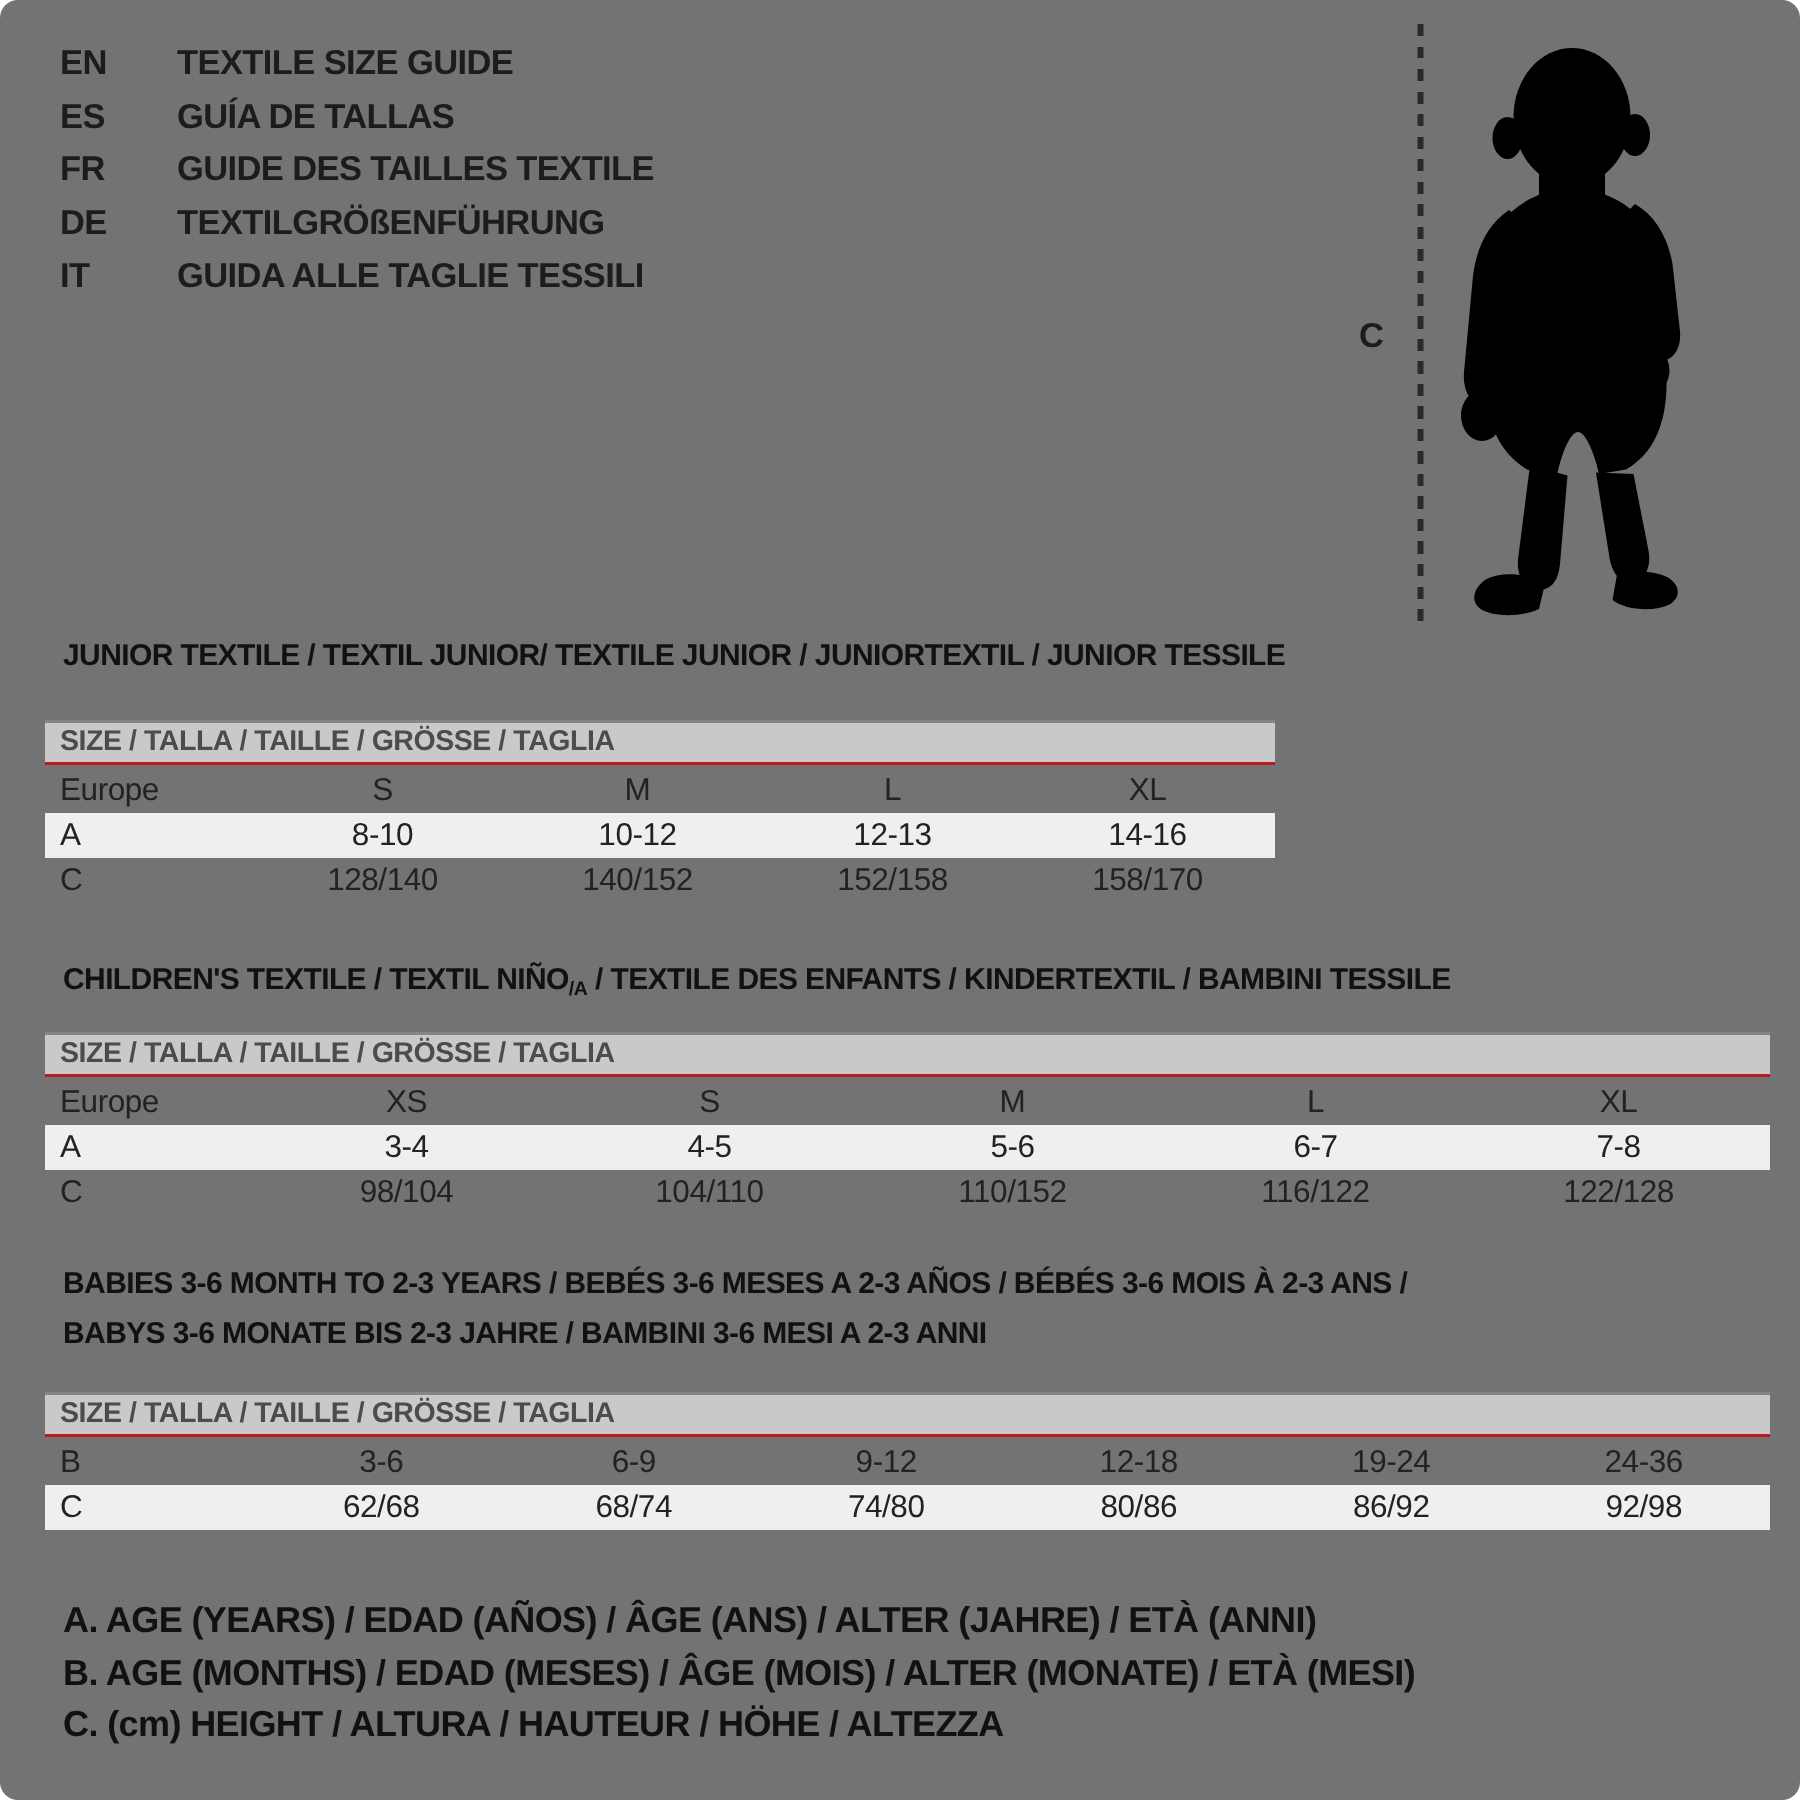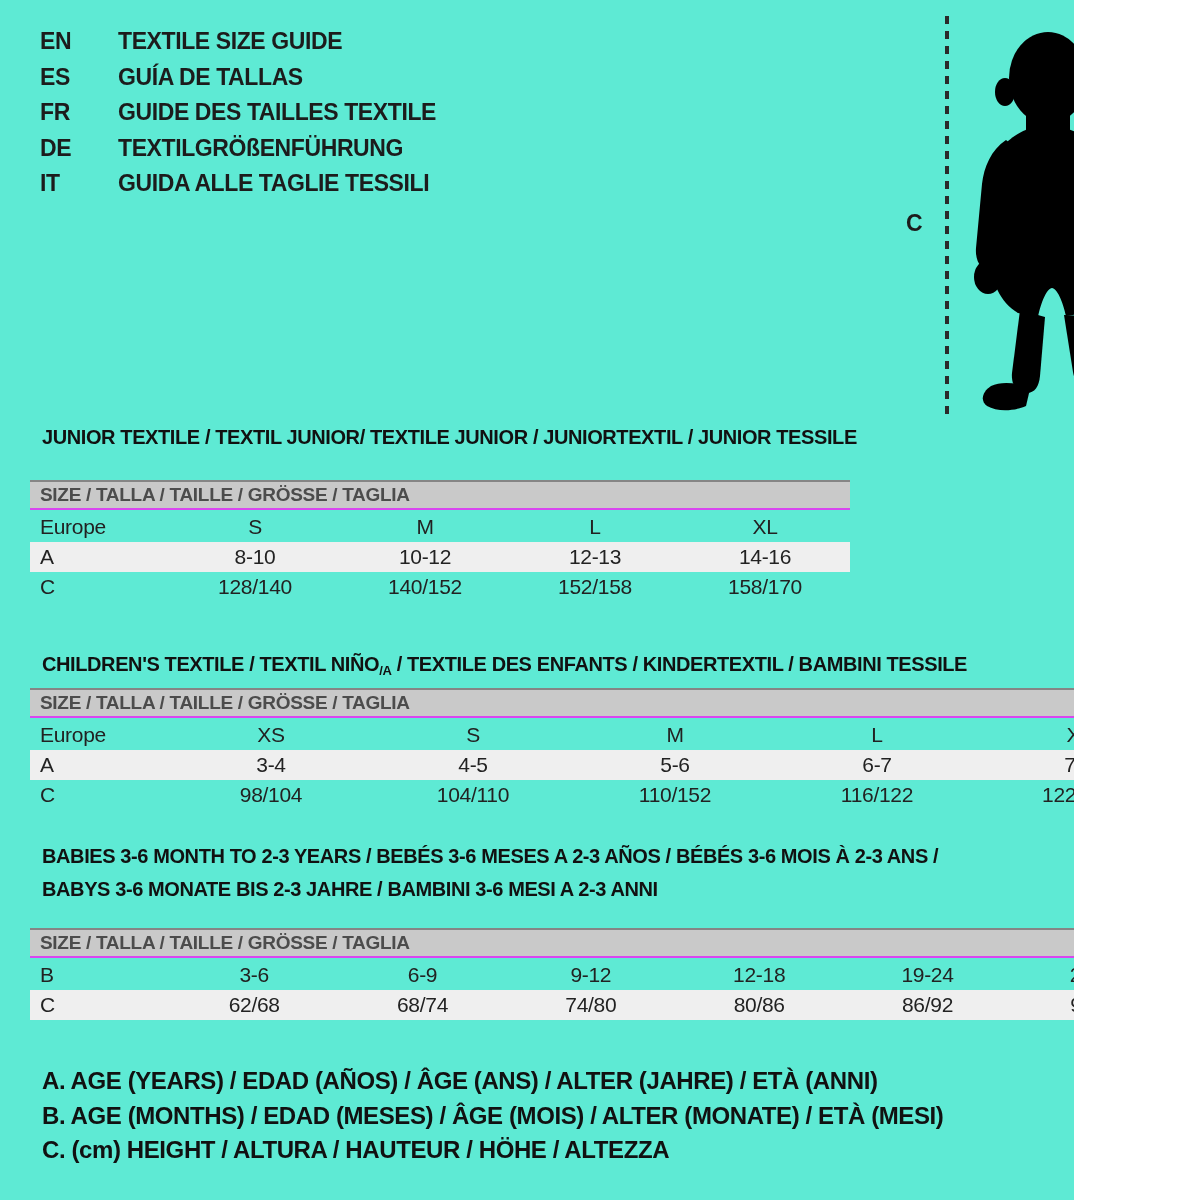--- a/index.html
+++ b/index.html
@@ -4,24 +4,25 @@
 <style>
   html, body {
     margin: 0;
     padding: 0;
     background: #ffffff;
     font-family: "Liberation Sans", sans-serif;
     color: #1c1c1c;
   }
   .page {
     position: relative;
-    width: 1074px;
+    width: 1200px;
     height: 1200px;
-    background: #5eead4;
+    background: #737373;
     overflow: hidden;
+    border-radius: 12px;
   }
 
   
   .lang-block { position: absolute; left: 40px; top: 24px; }
   .lang-row {
     display: flex;
     font-weight: 700;
     font-size: 23px;
     line-height: 35.5px;
     letter-spacing: -0.4px;
@@ -55,35 +56,35 @@
   .section-title {
     position: absolute;
     left: 42px;
     font-weight: 700;
     font-size: 20px;
     letter-spacing: -0.4px;
     white-space: nowrap;
     color: #111111;
   }
   .title-junior   { top: 426px; }
-  .title-children { top: 642px; margin-top: 11px; }
+  .title-children { top: 642px; }
   .title-babies   { top: 840px; line-height: 33px; }
   .sub-sz { font-size: 13px; vertical-align: -4px; letter-spacing: -0.3px; }
 
   
   .size-table { position: absolute; left: 30px; }
   .table-junior   { top: 480px; width: 820px; }
   .table-children { top: 688px; width: 1150px; }
   .table-babies   { top: 928px; width: 1150px; }
 
   .size-bar {
     height: 26px;
     background: #c9c9c9;
     border-top: 2px solid #858585;
-    border-bottom: 2px solid #d946ef;
+    border-bottom: 2px solid #b91c1c;
     color: #4c4c4c;
     font-weight: 700;
     font-size: 19px;
     line-height: 26px;
     padding-left: 10px;
     letter-spacing: -0.3px;
     margin-bottom: 2px;
   }
   .trow {
     display: grid;

